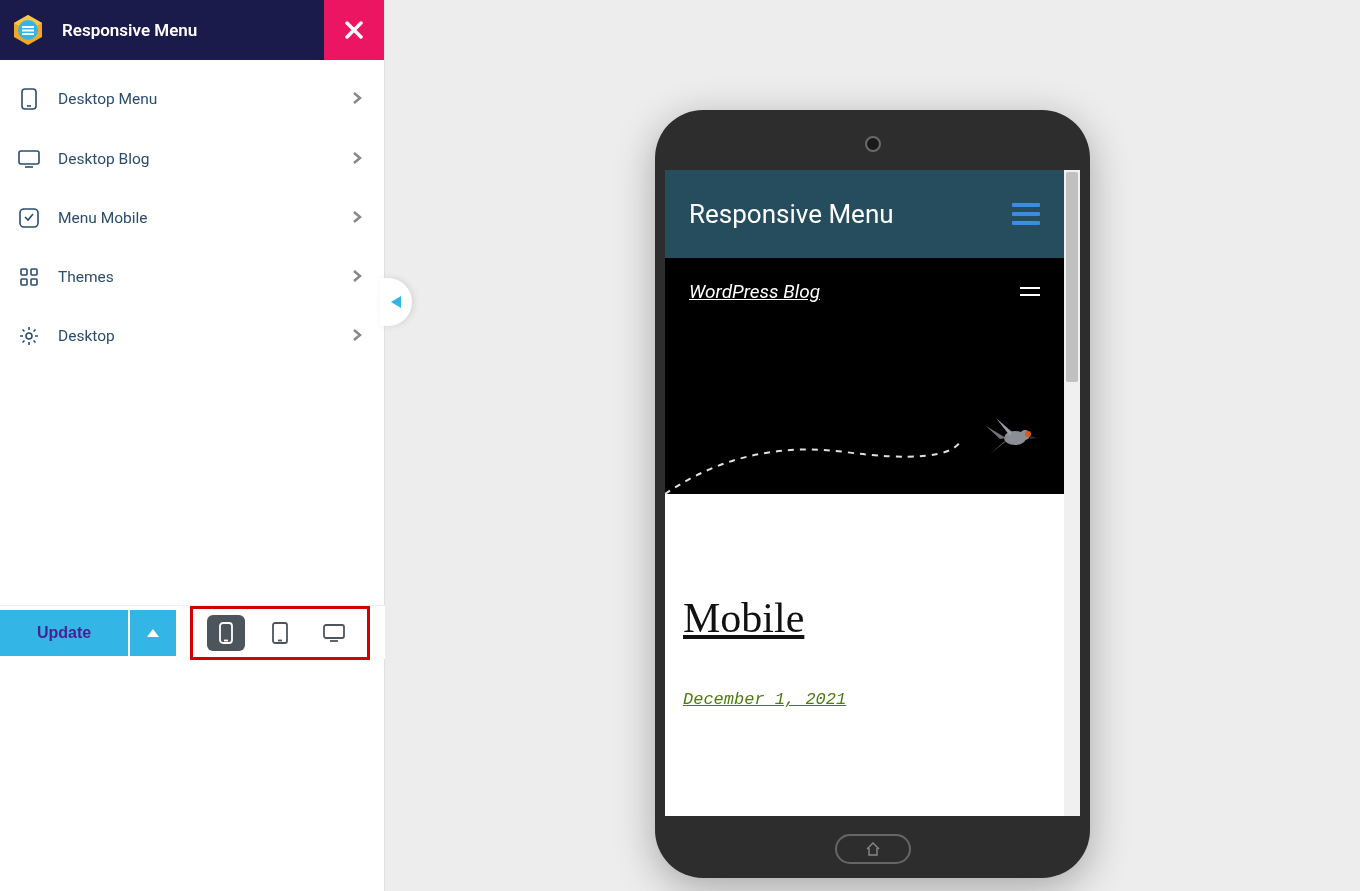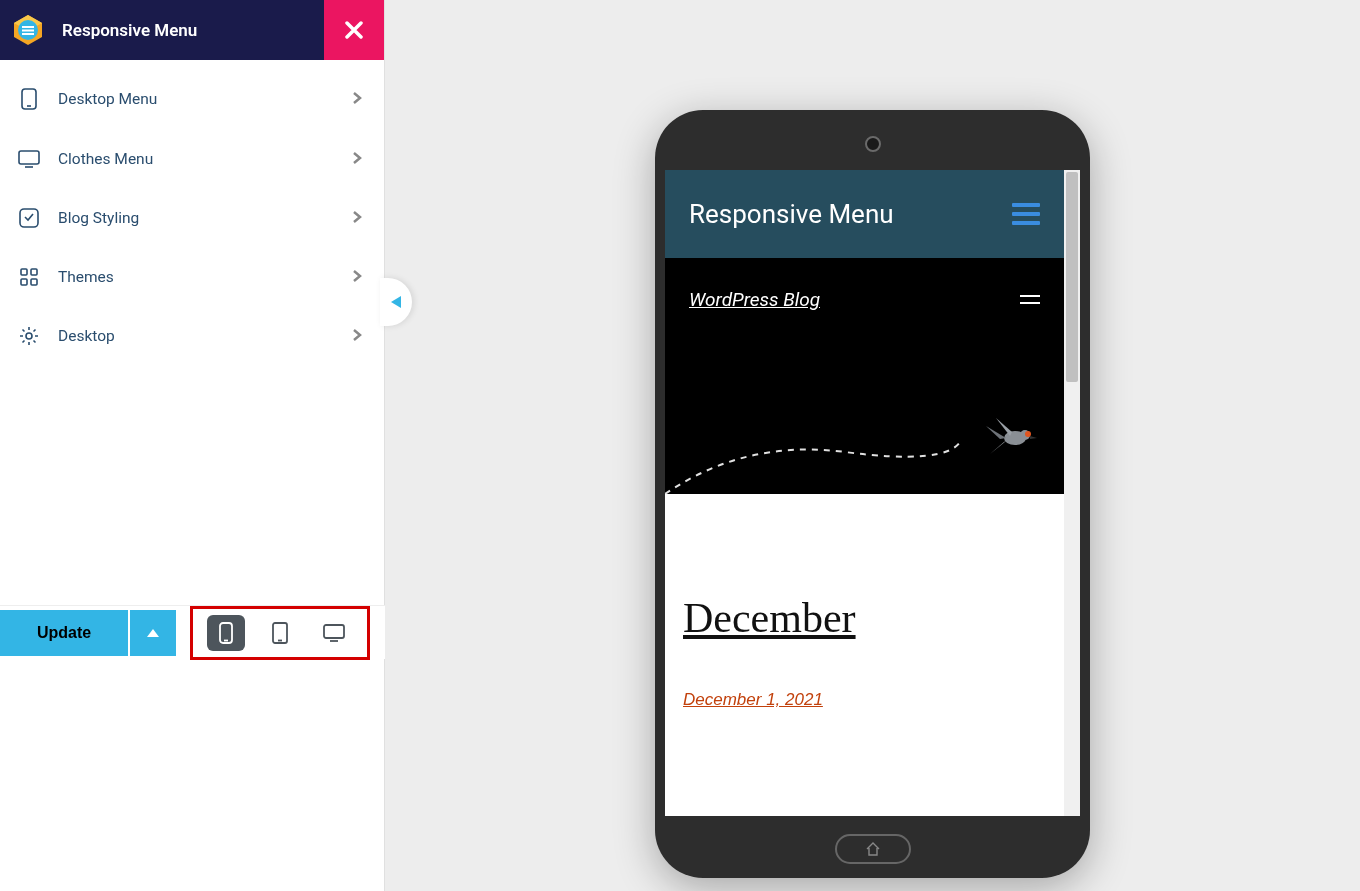--- a/index.html
+++ b/index.html
@@ -17,52 +17,52 @@
 .menu-item { display: flex; align-items: center; padding: 20px 18px; cursor: pointer; position: relative; }
 .menu-icon { width: 22px; display: flex; align-items: center; justify-content: center; color: #1a4d6e; }
 .menu-label { margin-left: 18px; color: #2a4d6e; font-size: 15.5px; }
 .chevron { position: absolute; right: 22px; color: #888; }
 
 
 .collapse-toggle { position: absolute; left: 380px; top: 278px; width: 32px; height: 48px; background: #fff; border-radius: 0 24px 24px 0; display: flex; align-items: center; justify-content: center; box-shadow: 2px 0 6px rgba(0,0,0,0.1); cursor: pointer; }
 
 
 .bottom-bar { position: absolute; bottom: 232px; left: 0; width: 385px; height: 54px; display: flex; align-items: center; background:#fff; border-top:1px solid #eee; }
-.update-btn { height: 46px; width: 128px; background: #33b5e5; color: #000000; font-size: 16px; font-weight: 600; display: flex; align-items: center; justify-content: center; cursor: pointer; border: none; }
+.update-btn { height: 46px; width: 128px; background: #33b5e5; color: #4c1d95; font-size: 16px; font-weight: 600; display: flex; align-items: center; justify-content: center; cursor: pointer; border: none; }
 .dropdown-btn { height: 46px; width: 46px; background: #33b5e5; display: flex; align-items: center; justify-content: center; cursor: pointer; margin-left: 2px; }
 .device-group { margin-left: 14px; display: flex; gap: 16px; padding: 6px 14px; border: 3px solid #d40000; align-items: center; }
 .device-btn { width: 38px; height: 36px; border-radius: 6px; display: flex; align-items: center; justify-content: center; cursor: pointer; }
 .device-btn.active { background: #4d555c; }
 .device-btn svg { stroke: #4d555c; }
 .device-btn.active svg { stroke: #fff; }
 
 
 .phone { position: absolute; left: 655px; top: 110px; width: 435px; height: 768px; background: #2d2d2d; border-radius: 48px; box-shadow: 0 10px 40px rgba(0,0,0,0.3); padding: 60px 10px 62px 10px; }
 .phone-camera { position: absolute; top: 26px; left: 50%; transform: translateX(-50%); width: 16px; height: 16px; border: 2px solid #6a6a6a; border-radius: 50%; background:#1a1a1a; }
 .phone-screen { width: 100%; height: 100%; background: #fff; position: relative; overflow: hidden; }
 .phone-scrollbar { position: absolute; right: 0; top: 0; width: 16px; height: 100%; background: #f0f0f0; }
 .phone-scrollbar-thumb { position:absolute; right:2px; top:2px; width:12px; height:210px; background:#c0c0c0; border-radius:2px;}
 
 .rm-header { height: 88px; background: #264d5e; display: flex; align-items: center; justify-content: space-between; padding: 0 24px; width: calc(100% - 16px); }
 .rm-title { color: #fff; font-size: 26px; font-weight: 400; }
 .hamburger { display: flex; flex-direction: column; gap: 5px; cursor: pointer; }
 .hamburger span { display: block; width: 28px; height: 4px; background: #3a8de0; border-radius:1px; }
 
-.site-header { background: #000; height: 236px; width: calc(100% - 16px); position: relative; padding: 30px 24px 0; }
+.site-header { background: #000; height: 236px; width: calc(100% - 16px); position: relative; padding: 22px 24px 0; }
 .site-branding { display:flex; justify-content:space-between; align-items:center; }
 .site-title { color: #fff; font-size: 19px; font-style: italic; text-decoration: underline; }
 .site-menu { display: flex; flex-direction: column; gap: 5px; }
 .site-menu span { display:block; width: 20px; height: 2px; background: #fff; }
 
 .bird-area { position: absolute; bottom: 0; left: 0; right: 0; height: 90px; }
 .dash-path { position: absolute; bottom: 0; left: 0; width: 300px; height: 60px; }
 
 .content { width: calc(100% - 16px); padding: 100px 18px 0; }
 .post-title { font-size: 42px; font-family: Georgia, serif; font-weight: 400; text-decoration: underline; color: #111; }
-.post-date { margin-top: 48px; font-size: 17px; font-style: italic; text-decoration: underline; font-family: Liberation Sans, sans-serif; color: #c2410c; display:inline-block; }
+.post-date { margin-top: 48px; font-size: 17px; font-style: italic; text-decoration: underline; font-family: Liberation Mono, monospace; color: #4d7c0f; display:inline-block; }
 
 .phone-home { position: absolute; bottom: 14px; left: 50%; transform: translateX(-50%); width: 76px; height: 30px; border: 2px solid #666; border-radius: 16px; display: flex; align-items: center; justify-content: center; }
 </style>
 </head>
 <body>
 
 <div class="sidebar">
   <div class="sidebar-header">
     <div class="logo">
       <div class="logo-hex">
@@ -97,33 +97,33 @@
             <path d="M2 2 L8 7 L2 12" fill="none" stroke="#888" stroke-width="2.5"></path>
           </svg></span>
     </div>
     <div class="menu-item">
       <span class="menu-icon">
           <svg width="22" height="18" viewBox="0 0 22 18" fill="none" stroke="#2a4d6e" stroke-width="1.6">
             <rect x="1" y="1" width="20" height="13" rx="2"></rect>
             <line x1="7" y1="17" x2="15" y2="17"></line>
           </svg>
         </span>
-      <span class="menu-label">Clothes Menu</span>
+      <span class="menu-label">Desktop Blog</span>
       <span class="chevron"><svg width="10" height="14" viewBox="0 0 10 14">
             <path d="M2 2 L8 7 L2 12" fill="none" stroke="#888" stroke-width="2.5"></path>
           </svg></span>
     </div>
     <div class="menu-item">
       <span class="menu-icon">
           <svg width="20" height="20" viewBox="0 0 20 20" fill="none" stroke="#2a4d6e" stroke-width="1.6">
             <rect x="1" y="1" width="18" height="18" rx="4"></rect>
             <path d="M6 9 L9 12 L14 6"></path>
           </svg>
         </span>
-      <span class="menu-label">Blog Styling</span>
+      <span class="menu-label">Menu Mobile</span>
       <span class="chevron"><svg width="10" height="14" viewBox="0 0 10 14">
             <path d="M2 2 L8 7 L2 12" fill="none" stroke="#888" stroke-width="2.5"></path>
           </svg></span>
     </div>
     <div class="menu-item">
       <span class="menu-icon">
           <svg width="18" height="18" viewBox="0 0 18 18" fill="none" stroke="#2a4d6e" stroke-width="1.6">
             <rect x="1" y="1" width="6" height="6" rx="1"></rect>
             <rect x="11" y="1" width="6" height="6" rx="1"></rect>
             <rect x="1" y="11" width="6" height="6" rx="1"></rect>
@@ -219,21 +219,21 @@
           <circle cx="46" cy="18" r="3" fill="#e0551f"></circle>
           <path d="M24 22 L4 10 L18 23 Z" fill="#6d7278"></path>
           <path d="M28 20 L14 2 L30 16 Z" fill="#9aa0a6"></path>
           <path d="M24 25 L8 38 L22 26 Z" fill="#b8bdc2"></path>
           <path d="M48 20 L55 22 L48 23 Z" fill="#333"></path>
         </svg>
       </div>
     </div>
 
     <div class="content">
-      <a class="post-title">December</a><br>
+      <a class="post-title">Mobile</a><br>
       <a class="post-date">December 1, 2021</a>
     </div>
   </div>
   <div class="phone-home">
     <svg width="16" height="14" viewBox="0 0 16 14" fill="none" stroke="#888" stroke-width="1.4">
         <path d="M2 7 L8 1 L14 7 M4 6 V13 H12 V6"></path>
       </svg>
   </div>
 </div>
 

